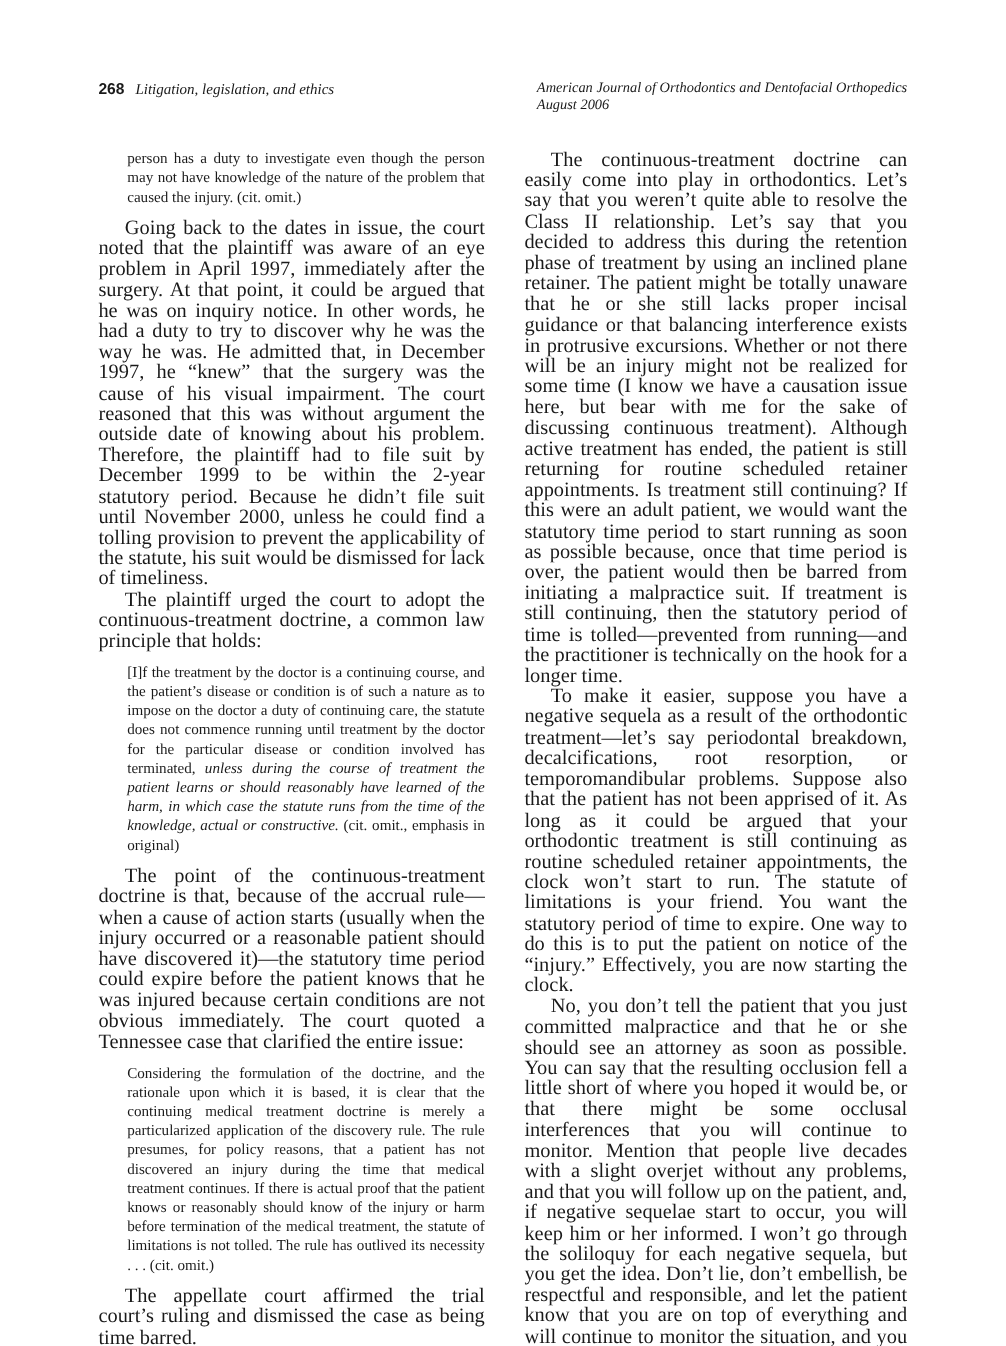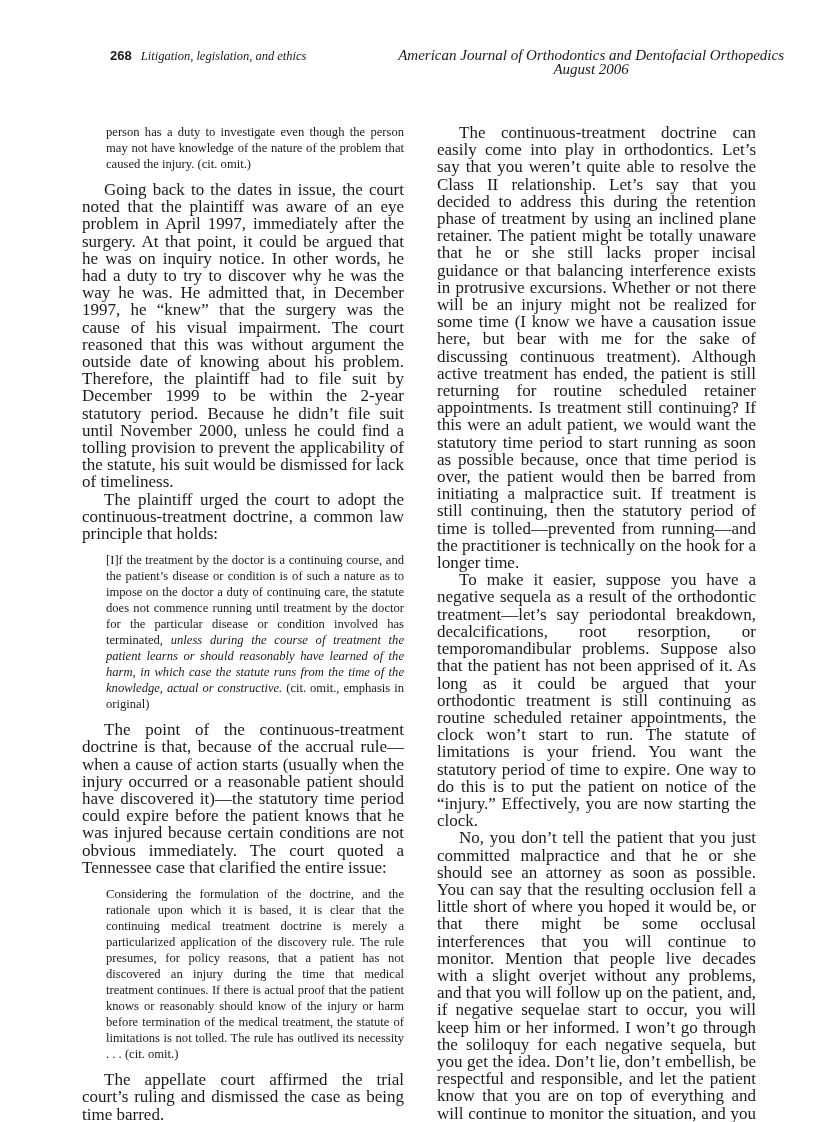--- a/index.html
+++ b/index.html
@@ -1,22 +1,22 @@
 <!DOCTYPE html>
 <html><head>
 <meta charset="utf-8">
 <style>
   html, body { margin:0; padding:0; background:#ffffff; }
   body { width:838px; height:1122px; position:relative; overflow:hidden;
          font-family:"Liberation Serif", "DejaVu Serif", serif; color:#1a1a1a; }
-  .page-header { position:absolute; left:82px; top:48px; width:674px; height:34px;margin-left:28px; }
+  .page-header { position:absolute; left:82px; top:66px; width:674px; height:34px; }
   .hdr-left { position:absolute; left:0; top:0; font-size:12.5px; white-space:nowrap; }
   .hdr-num { font-family:"Liberation Sans", "DejaVu Sans", sans-serif; font-weight:bold; font-size:13px; margin-right:6px; }
   .hdr-section { font-style:italic; }
-  .hdr-right { position:absolute; right:0; top:0; text-align:center; font-style:italic; font-size:15px; line-height:14px; }
+  .hdr-right { position:absolute; right:0; top:0; text-align:left; font-style:italic; font-size:12px; line-height:14px; }
   .col { position:absolute; top:124px; }
   .col-left { left:82px; width:322px; }
   .col-right { left:437px; width:319px; }
   p { margin:0; text-align:justify; font-size:17px; line-height:17.2px; }
   p.indent { text-indent:22px; }
   .quote { margin:0 0 0 24px; width:298px; text-align:justify; font-size:12.6px; line-height:16px; }
   .quote.top { margin-bottom:9px; }
   .quote.mid { margin-top:10px; margin-bottom:9px; }
   .heading { font-family:"Liberation Sans", "DejaVu Sans", sans-serif; font-weight:bold; font-size:12.6px;
              letter-spacing:0.2px; margin:2px 0 6px 0; }

